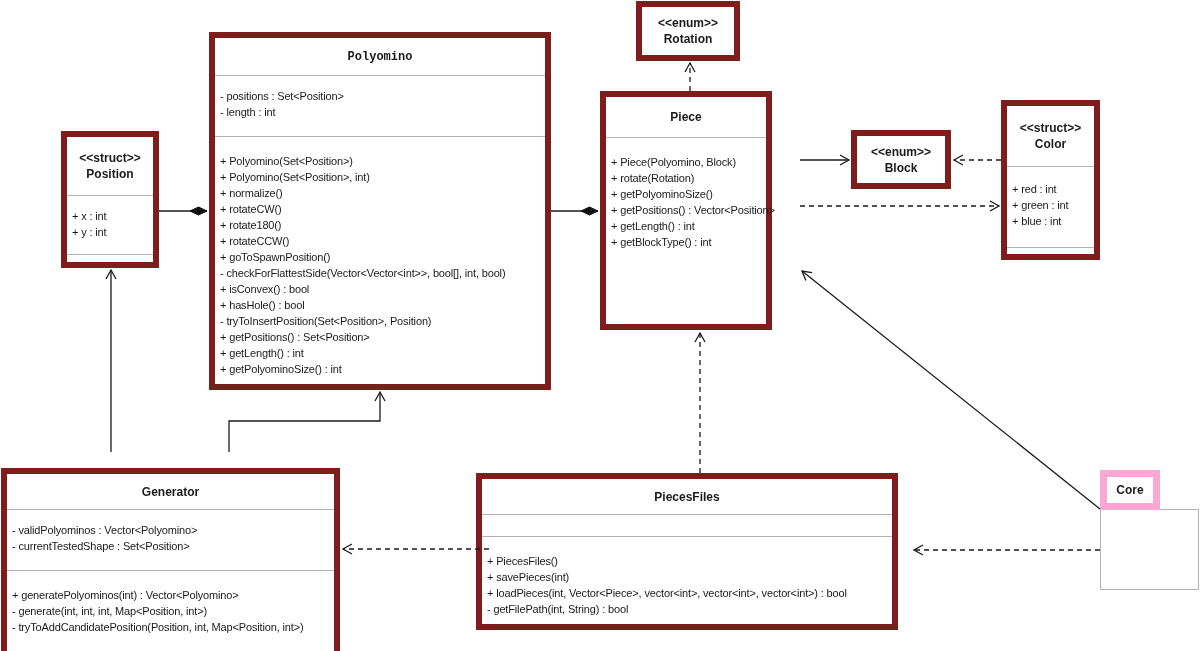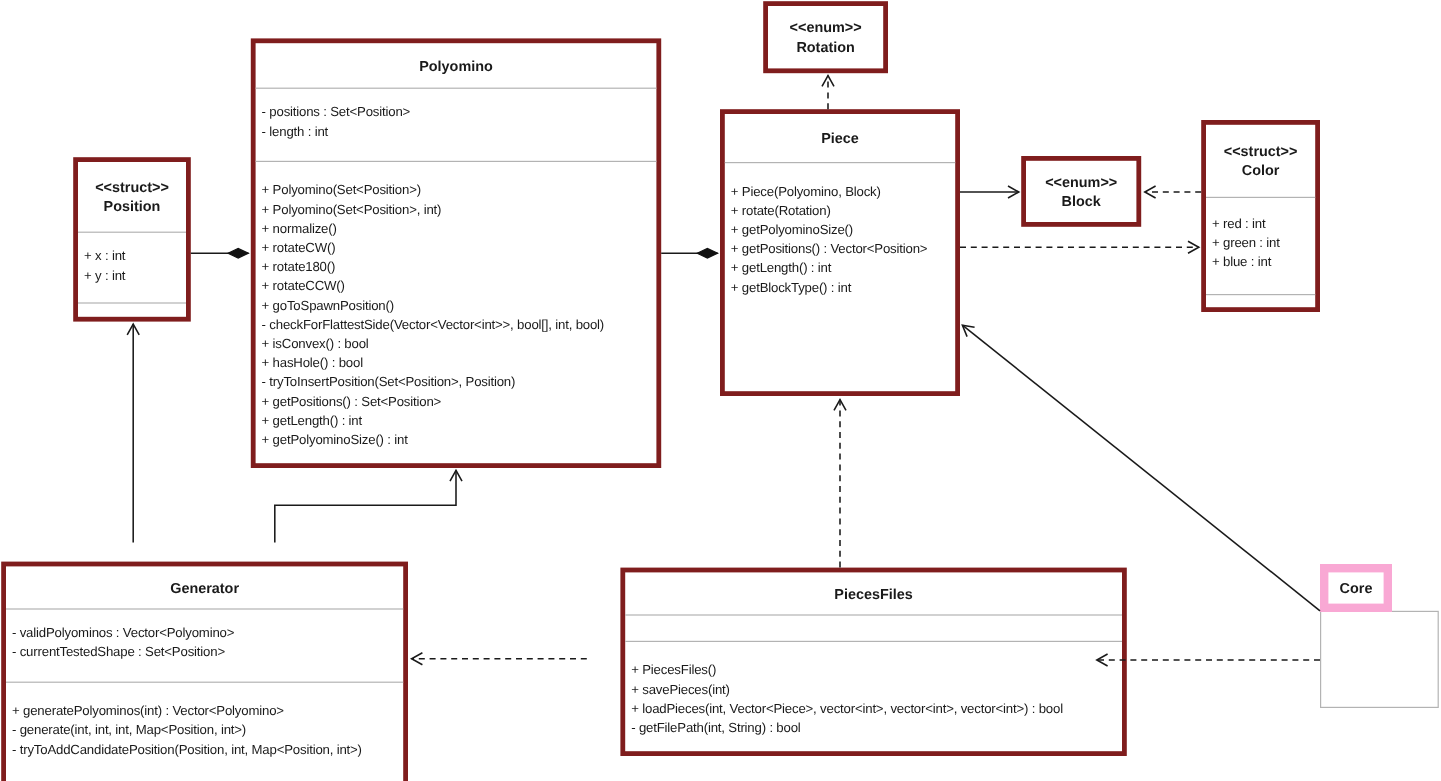--- a/index.html
+++ b/index.html
@@ -1,21 +1,21 @@
 <!DOCTYPE html>
 <html><head>
 <meta charset="utf-8">
 <style>
   html,body{margin:0;padding:0;background:#ffffff;}
   #canvas{
     position:relative;width:1201px;height:651px;background:#ffffff;overflow:hidden;
     font-family:"Liberation Sans","DejaVu Sans",sans-serif;color:#1a1a1a;
   }
   .cls{
-    position:absolute;box-sizing:border-box;border:4px solid #7f1d1d;background:#ffffff;
+    position:absolute;box-sizing:border-box;border:6px solid #7f1d1d;background:#ffffff;
     display:flex;flex-direction:column;z-index:2;
   }
   .hd{
     box-sizing:border-box;display:flex;flex-direction:column;align-items:center;justify-content:center;
     flex:0 0 auto;
   }
   .stereo,.nm{font-size:12px;font-weight:bold;line-height:16px;white-space:nowrap;}
   .cp{
     box-sizing:border-box;border-top:1px solid #b3b3b3;flex:0 0 auto;
     padding:12px 2px 6px 5px;overflow:visible;
@@ -66,21 +66,21 @@
       <div class="nm">Position</div>
     </div>
     <div class="cp" style="height:59px;">
         <div class="member">+ x : int</div>
         <div class="member">+ y : int</div>
       </div>
     <div class="cp grow"></div>
   </div>
 
   <div class="cls" style="left:209px;top:32px;width:342px;height:358px;">
-    <div class="hd" style="height:37px;">
+    <div class="hd" style="height:37px;font-family:Liberation Mono, monospace;">
       <div class="nm">Polyomino</div>
     </div>
     <div class="cp" style="height:61px;">
         <div class="member">- positions : Set&lt;Position&gt;</div>
         <div class="member">- length : int</div>
       </div>
     <div class="cp methods grow">
         <div class="member">+ Polyomino(Set&lt;Position&gt;)</div>
         <div class="member">+ Polyomino(Set&lt;Position&gt;, int)</div>
         <div class="member">+ normalize()</div>
@@ -96,21 +96,21 @@
         <div class="member">+ getLength() : int</div>
         <div class="member">+ getPolyominoSize() : int</div>
       </div>
   </div>
 
   <div class="cls simplebox hd" style="left:636px;top:1px;width:104px;height:60px;">
     <div class="stereo">&lt;&lt;enum&gt;&gt;</div>
     <div class="nm">Rotation</div>
   </div>
 
-  <div class="cls" style="left:600px;top:91px;width:200px;height:239px;">
+  <div class="cls" style="left:600px;top:91px;width:172px;height:239px;">
     <div class="hd" style="height:40px;">
       <div class="nm">Piece</div>
     </div>
     <div class="cp methods grow" style="">
         <div class="member">+ Piece(Polyomino, Block)</div>
         <div class="member">+ rotate(Rotation)</div>
         <div class="member">+ getPolyominoSize()</div>
         <div class="member">+ getPositions() : Vector&lt;Position&gt;</div>
         <div class="member">+ getLength() : int</div>
         <div class="member">+ getBlockType() : int</div>
@@ -143,21 +143,21 @@
         <div class="member">- validPolyominos : Vector&lt;Polyomino&gt;</div>
         <div class="member">- currentTestedShape : Set&lt;Position&gt;</div>
       </div>
     <div class="cp methods grow">
         <div class="member">+ generatePolyominos(int) : Vector&lt;Polyomino&gt;</div>
         <div class="member">- generate(int, int, int, Map&lt;Position, int&gt;)</div>
         <div class="member">- tryToAddCandidatePosition(Position, int, Map&lt;Position, int&gt;)</div>
       </div>
   </div>
 
-  <div class="cls" style="left:517px;top:473px;width:422px;height:157px;">
+  <div class="cls" style="left:476px;top:473px;width:422px;height:157px;">
     <div class="hd" style="height:35px;">
       <div class="nm">PiecesFiles</div>
     </div>
     <div class="cp" style="height:22px;padding:0;"></div>
     <div class="cp methods grow">
         <div class="member">+ PiecesFiles()</div>
         <div class="member">+ savePieces(int)</div>
         <div class="member">+ loadPieces(int, Vector&lt;Piece&gt;, vector&lt;int&gt;, vector&lt;int&gt;, vector&lt;int&gt;) : bool</div>
         <div class="member">- getFilePath(int, String) : bool</div>
       </div>

